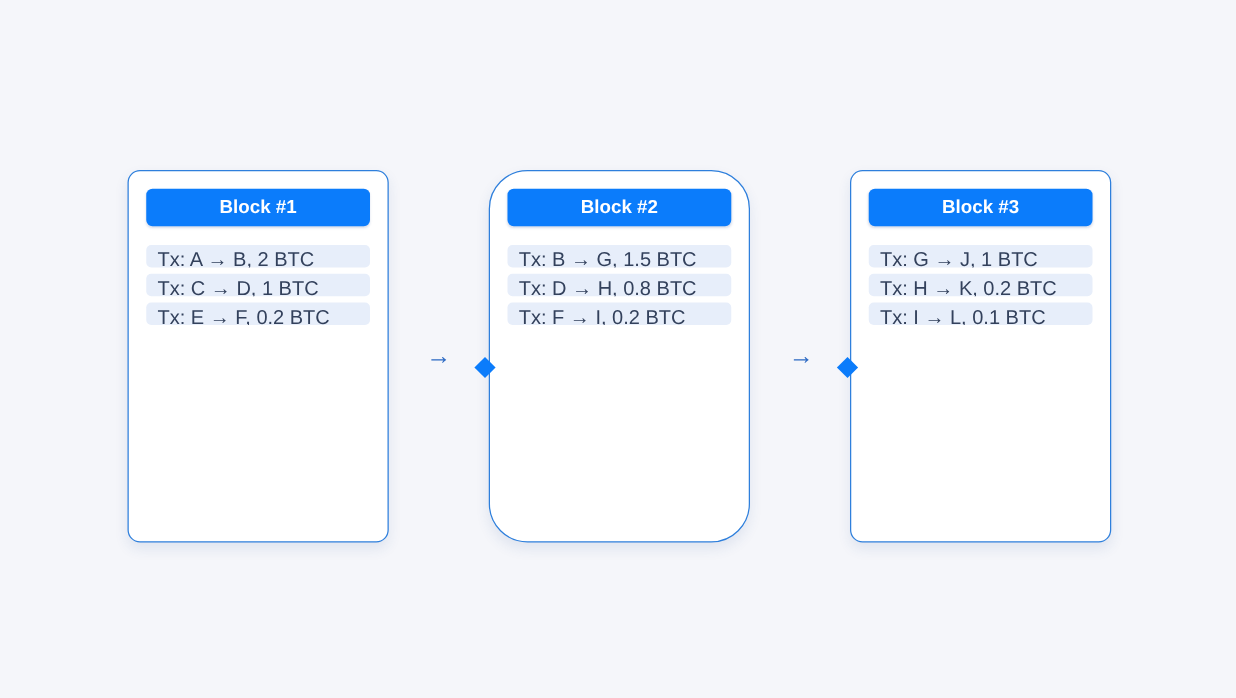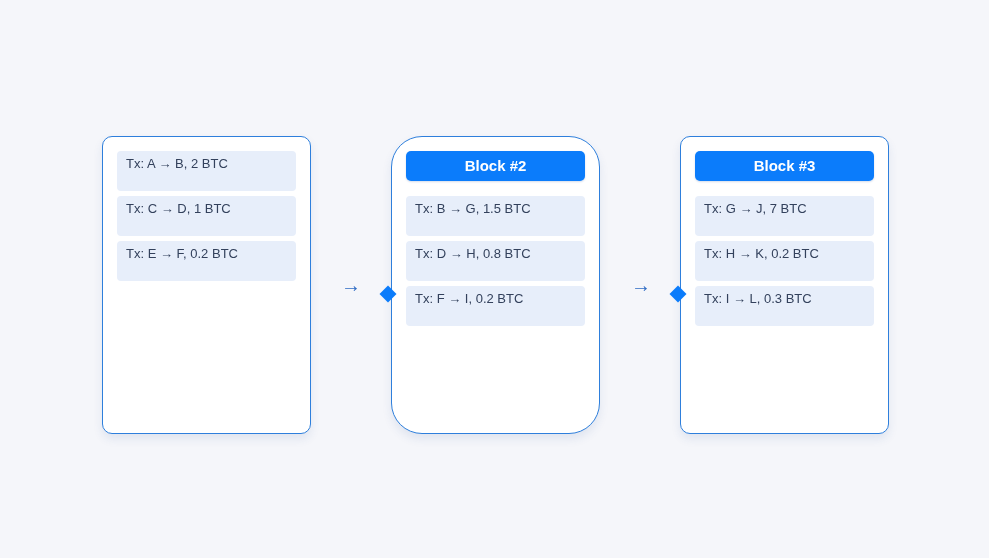--- a/index.html
+++ b/index.html
@@ -36,27 +36,27 @@
     background: #0b7cfb;
     border-radius: 5px;
     text-align: center;
     color: #ffffff;
     font-weight: bold;
     font-size: 15px;
     margin-bottom: 15px;
     box-shadow: 0 1px 2px rgba(20, 60, 140, 0.18);
   }
   .tx-row {
-    height: 40px;
+    height: 18px;
     line-height: 26px;
     background: #e7eefa;
     border-radius: 4px;
     margin-bottom: 5px;
     padding-left: 9px;
-    font-size: 13px;
+    font-size: 16px;
     color: #33415c;
     white-space: nowrap;
     overflow: hidden;
   }
   .flow-arrow {
     position: absolute;
     top: 270px;
     width: 30px;
     height: 30px;
     display: flex;
@@ -79,20 +79,23 @@
   }
   .arrowhead.pos-2 { left: 382px; }
   .arrowhead.pos-3 { left: 672px; }
 </style>
 </head>
 <body>
 
 <div class="stage">
 
   <section class="block-card pos-1">
+    <header class="block-header">
+      <span>Block #1</span>
+    </header>
     <div class="tx-list">
       <div class="tx-row">Tx: A → B, 2 BTC</div>
       <div class="tx-row">Tx: C → D, 1 BTC</div>
       <div class="tx-row">Tx: E → F, 0.2 BTC</div>
     </div>
   </section>
 
   <section class="block-card pos-2">
     <header class="block-header">
       <span>Block #2</span>
@@ -102,23 +105,23 @@
       <div class="tx-row">Tx: D → H, 0.8 BTC</div>
       <div class="tx-row">Tx: F → I, 0.2 BTC</div>
     </div>
   </section>
 
   <section class="block-card pos-3">
     <header class="block-header">
       <span>Block #3</span>
     </header>
     <div class="tx-list">
-      <div class="tx-row">Tx: G → J, 7 BTC</div>
+      <div class="tx-row">Tx: G → J, 1 BTC</div>
       <div class="tx-row">Tx: H → K, 0.2 BTC</div>
-      <div class="tx-row">Tx: I → L, 0.3 BTC</div>
+      <div class="tx-row">Tx: I → L, 0.1 BTC</div>
     </div>
   </section>
 
   <div class="flow-arrow pos-1">→</div>
   <div class="flow-arrow pos-2">→</div>
   <div class="arrowhead pos-2"></div>
   <div class="arrowhead pos-3"></div>
 
 </div>
 

